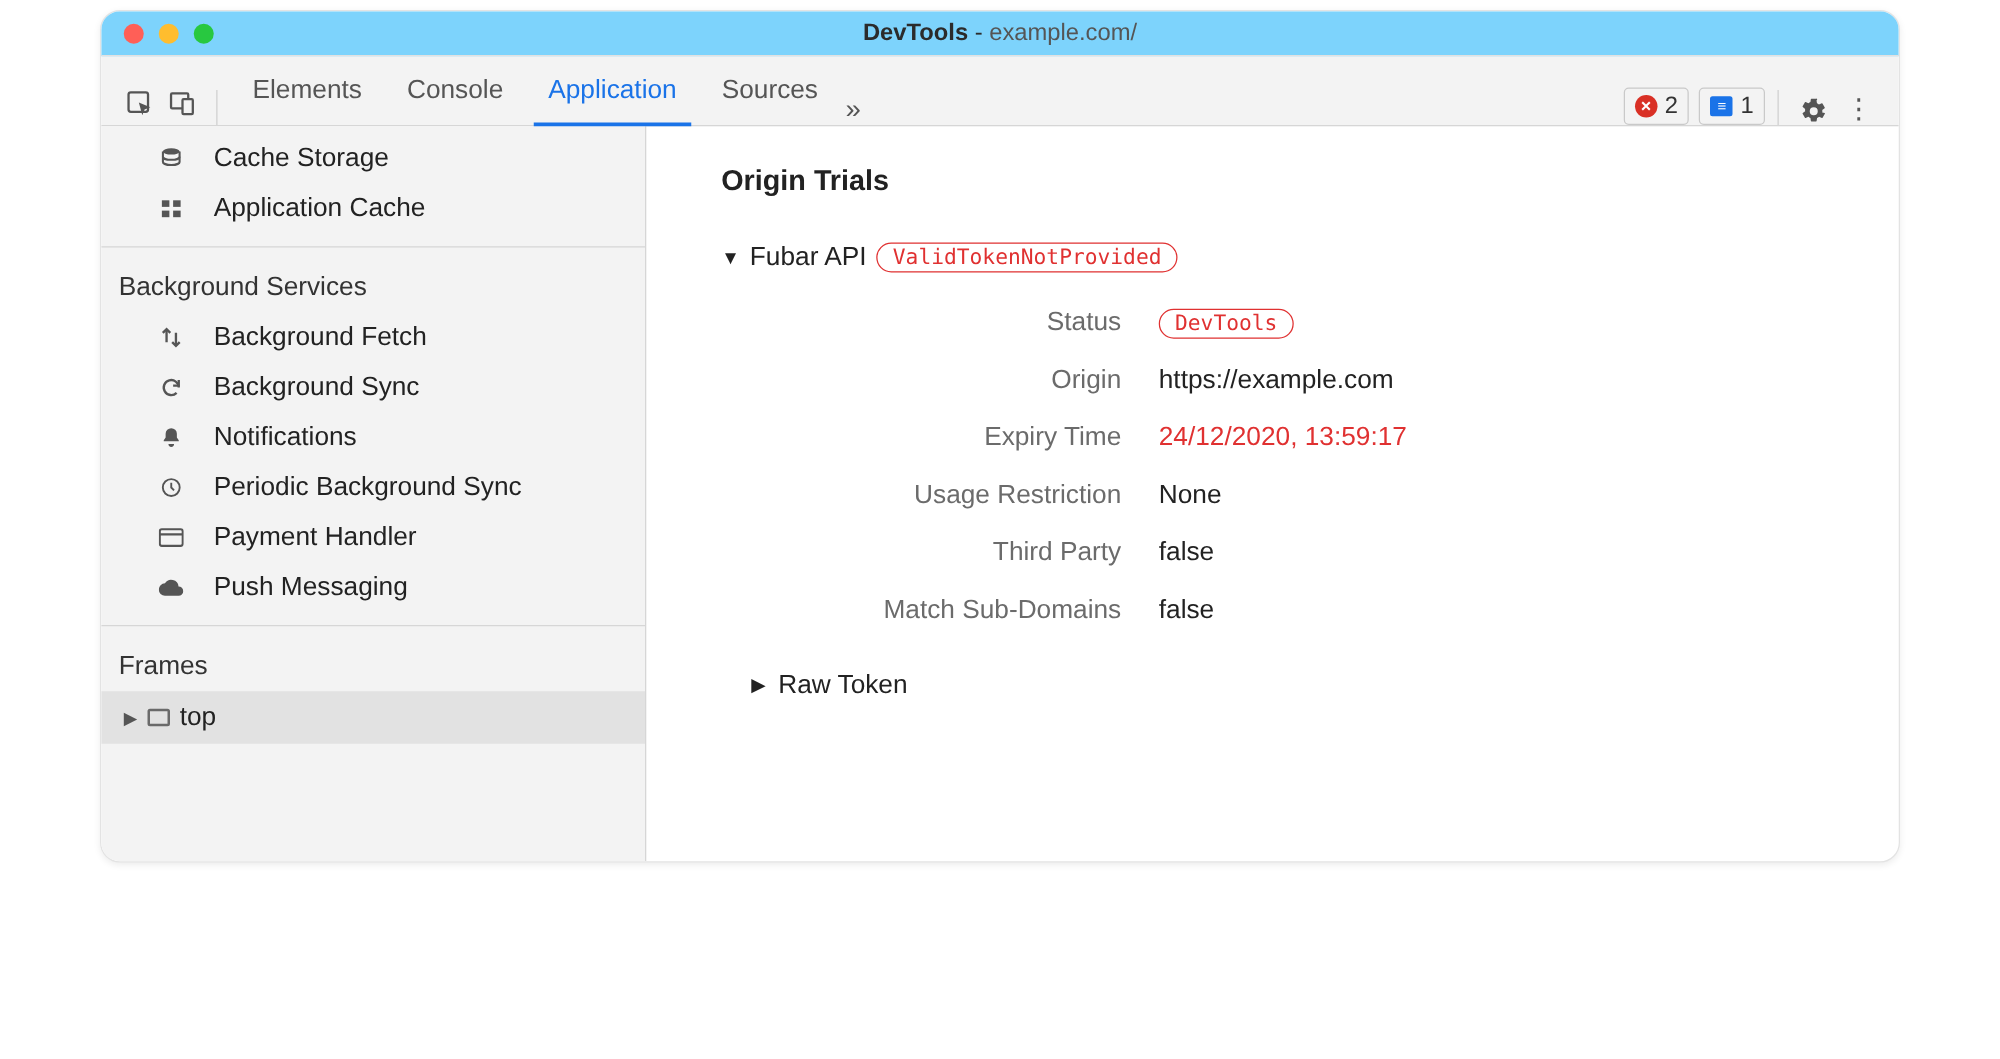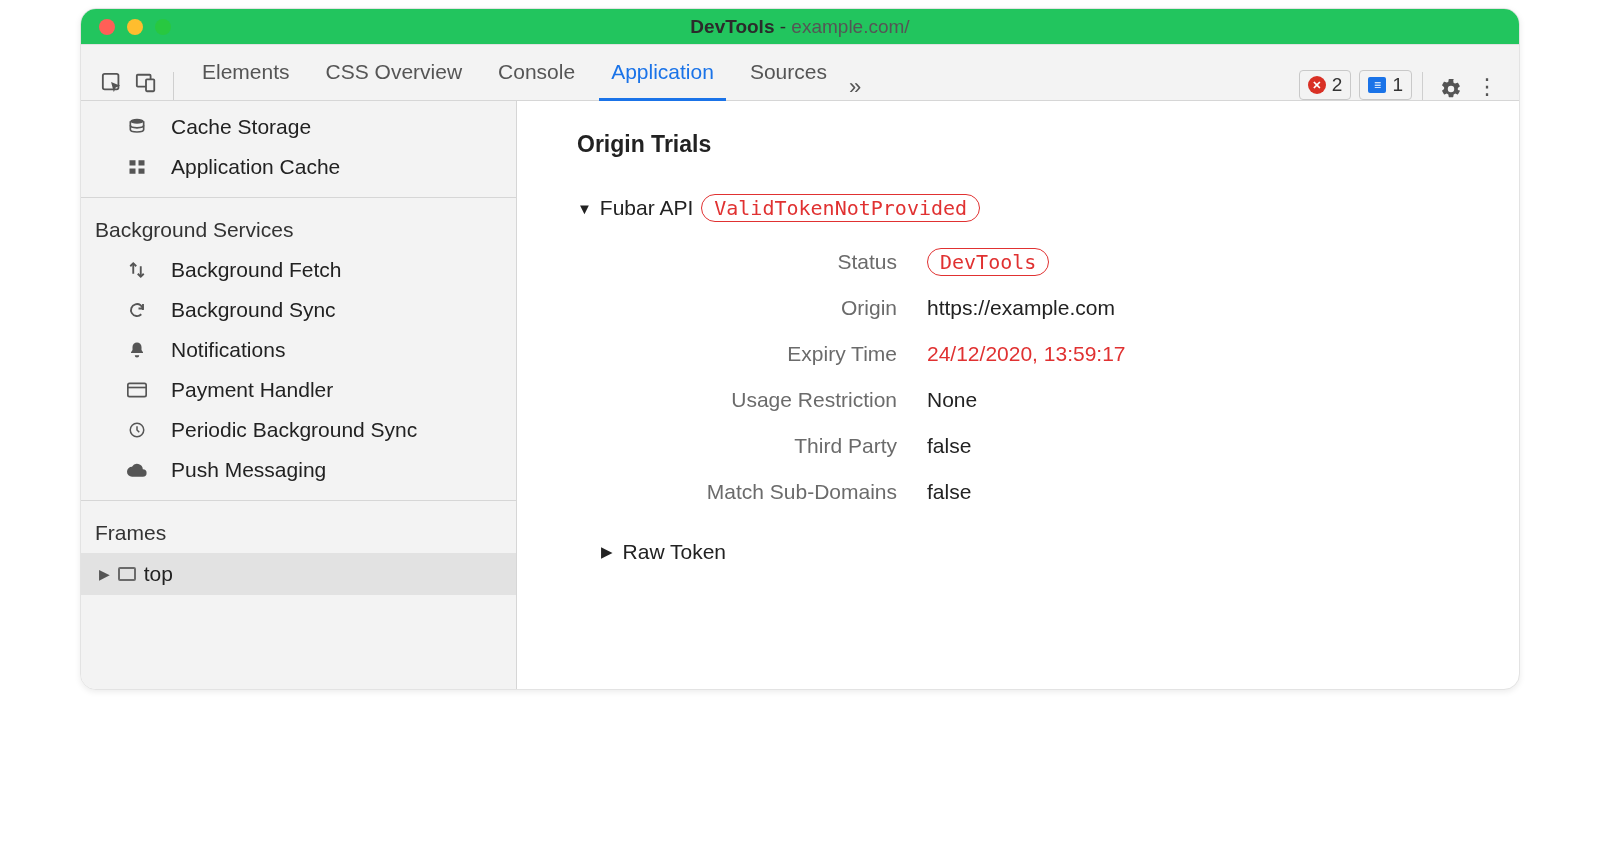--- a/index.html
+++ b/index.html
@@ -15,21 +15,21 @@
     margin-top:8px;
     background:#fff;
     border:1px solid #e3e3e3;
     border-radius:16px;
     box-shadow:0 2px 6px rgba(0,0,0,0.08);
     overflow:hidden;
   }
   
   .titlebar {
     height:36px;
-    background:#22c55e;
+    background:#7dd3fc;
     border-bottom:1px solid #e1e1e1;
     display:flex; align-items:center;
     padding:0 18px;
     position:relative;
   }
   .traffic { display:flex; gap:12px; }
   .dot { width:16px; height:16px; border-radius:50%; }
   .dot.red { background:#ff5f57; }
   .dot.yellow { background:#ffbd2e; }
   .dot.green { background:#28c840; }
@@ -132,21 +132,21 @@
     color:#222;
     overflow:auto;
   }
   .h { font-weight:700; font-size:23px; margin-bottom:36px; }
   .api-row { display:flex; align-items:center; gap:8px; margin-bottom:28px; }
   .api-row .caret { font-size:15px; color:#222; }
   .badge {
     border:1.5px solid #e03131;
     color:#e03131;
     font-family: Menlo, Consolas, monospace;
-    font-size:20px;
+    font-size:17px;
     padding:1px 12px;
     border-radius:999px;
   }
   .grid {
     display:grid;
     grid-template-columns: 280px auto;
     row-gap:22px;
     column-gap:30px;
     margin-left:40px;
   }
@@ -184,23 +184,20 @@
         <rect x="2" y="3" width="15" height="13" rx="1"></rect>
         <rect x="12" y="8" width="9" height="13" rx="1" fill="#f3f3f3"></rect>
       </svg>
     </div>
     <div class="tool-divider"></div>
 
     <div class="tab">
         <span>Elements</span>
       </div>
     <div class="tab">
-        <span>CSS Overview</span>
-      </div>
-    <div class="tab">
         <span>Console</span>
       </div>
     <div class="tab active">
         <span>Application</span>
       </div>
     <div class="tab">
         <span>Sources</span>
       </div>
     <div class="chevrons">»</div>
 
@@ -276,35 +273,35 @@
       <div class="side-item">
         <span class="side-icon">
           <svg width="18" height="18" viewBox="0 0 24 24" fill="#555">
               <path d="M12 2a6 6 0 0 0-6 6v4l-2 3v1h16v-1l-2-3V8a6 6 0 0 0-6-6Zm0 20a3 3 0 0 0 3-3H9a3 3 0 0 0 3 3Z"></path>
             </svg>
         </span>
         <span>Notifications</span>
       </div>
       <div class="side-item">
         <span class="side-icon">
+          <svg width="18" height="18" viewBox="0 0 24 24" fill="none" stroke="#555" stroke-width="2">
+              <circle cx="12" cy="12" r="9"></circle>
+              <path d="M12 7v5l3 3"></path>
+            </svg>
+        </span>
+        <span>Periodic Background Sync</span>
+      </div>
+      <div class="side-item">
+        <span class="side-icon">
           <svg width="20" height="16" viewBox="0 0 24 18" fill="none" stroke="#555" stroke-width="2">
               <rect x="1" y="1" width="22" height="16" rx="2"></rect>
               <line x1="1" y1="6" x2="23" y2="6"></line>
             </svg>
         </span>
         <span>Payment Handler</span>
-      </div>
-      <div class="side-item">
-        <span class="side-icon">
-          <svg width="18" height="18" viewBox="0 0 24 24" fill="none" stroke="#555" stroke-width="2">
-              <circle cx="12" cy="12" r="9"></circle>
-              <path d="M12 7v5l3 3"></path>
-            </svg>
-        </span>
-        <span>Periodic Background Sync</span>
       </div>
       <div class="side-item">
         <span class="side-icon">
           <svg width="20" height="14" viewBox="0 0 24 16" fill="#555">
               <path d="M19 16H6a6 6 0 0 1 0-12 7 7 0 0 1 13 3 4.5 4.5 0 0 1 0 9Z"></path>
             </svg>
         </span>
         <span>Push Messaging</span>
       </div>
 

